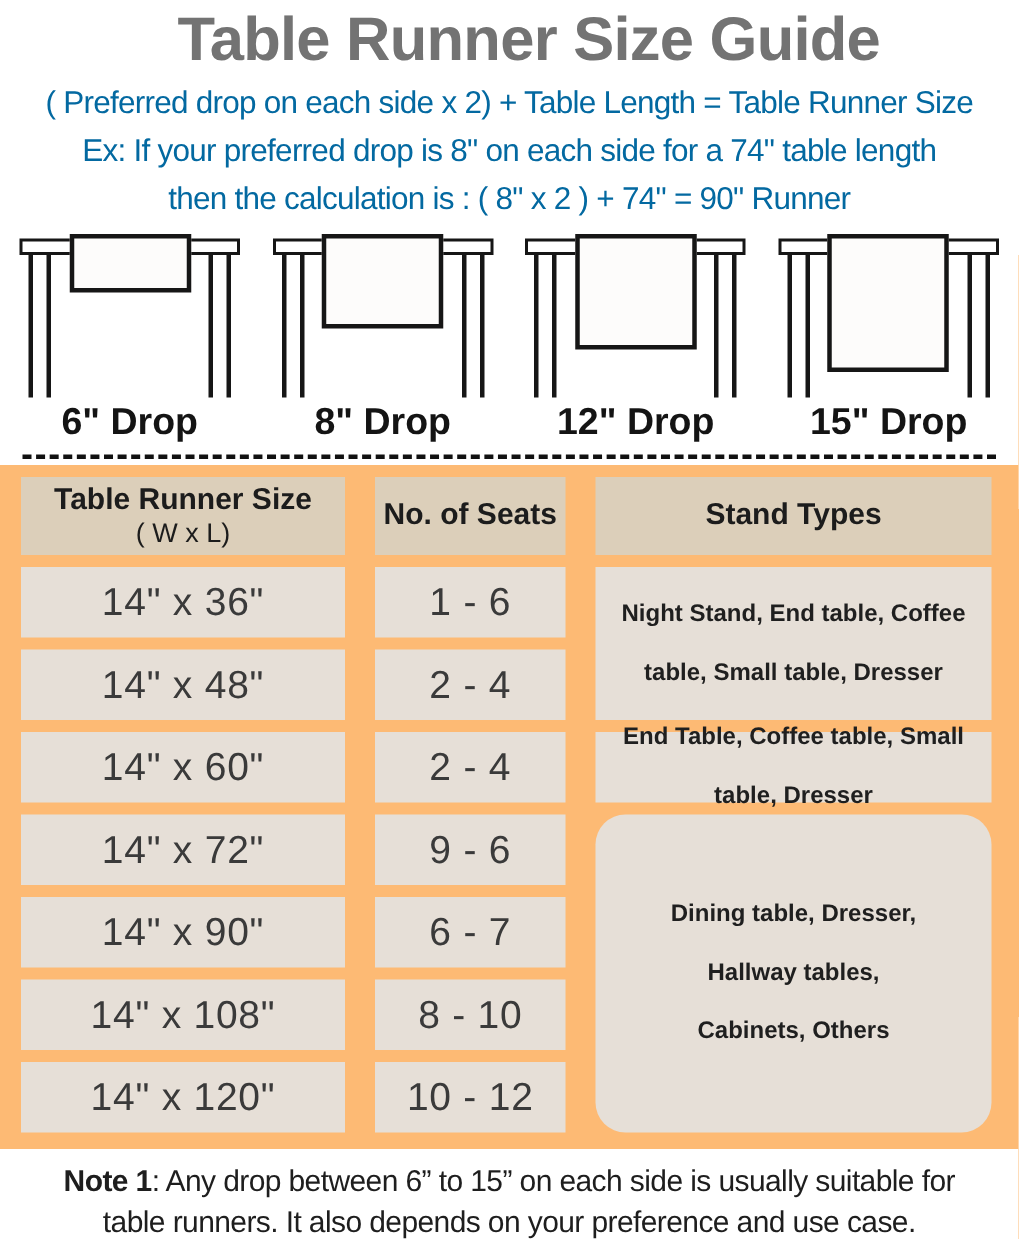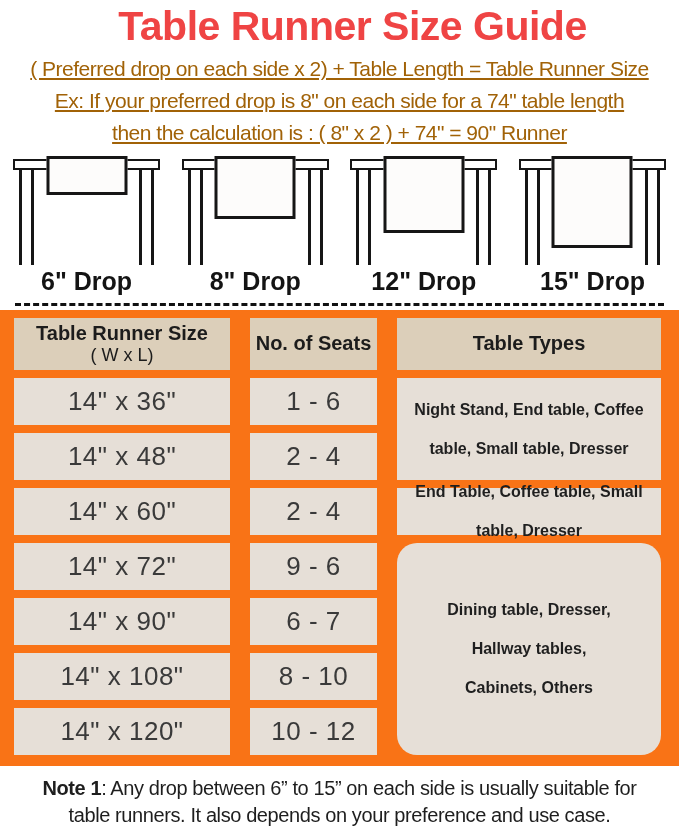--- a/index.html
+++ b/index.html
@@ -2,26 +2,26 @@
 <html><head>
 <meta charset="utf-8">
 <style>
   html,body{margin:0;padding:0;}
   body{
     width:679px;height:826px;background:#ffffff;
     font-family:"Liberation Sans", sans-serif;color:#1d1d1d;
     overflow:hidden;
   }
   .title{
-    text-align:center;font-size:41px;font-weight:bold;color:#ef4444;
+    text-align:center;font-size:41px;font-weight:bold;color:#737373;
     margin:0;padding-top:4px;letter-spacing:-0.5px;line-height:1.1;padding-left:26px;
   }
   .subline{
-    text-align:center;font-size:21px;letter-spacing:-0.5px;color:#a16207;
-    margin:0;padding-top:7px;white-space:nowrap;line-height:1.2;text-decoration:underline;
+    text-align:center;font-size:21px;letter-spacing:-0.5px;color:#0369a1;
+    margin:0;padding-top:7px;white-space:nowrap;line-height:1.2;
   }
   
   .illus-row{
     display:flex;justify-content:space-between;
     padding:0 8px;height:110px;margin-top:9px;
   }
   .illus{position:relative;width:157px;height:110px;}
   .tabletop{
     position:absolute;top:4px;left:5px;right:5px;height:11px;
     background:#ffffff;border:2px solid #161616;box-sizing:border-box;
@@ -36,21 +36,21 @@
   }
   .labels-row{
     display:flex;justify-content:space-between;
     padding:2px 8px 7px;
   }
   .drop-label{
     width:157px;text-align:center;font-size:25px;font-weight:bold;color:#141414;
   }
   .dashed-line{height:0;border-top:3px dashed #111;margin:0 15px;}
   
-  .size-section{background:#f97316;margin-top:4px;padding:8px 15px 11px 14px;}
+  .size-section{background:#fdba74;margin-top:4px;padding:8px 15px 11px 14px;}
   .grid{
     display:grid;
     grid-template-columns:216px 127px 264px;
     grid-template-rows:52px repeat(7,47px);
     gap:8px 20px;
   }
   .cell{
     background:#e6dfd7;display:flex;align-items:center;justify-content:center;
     text-align:center;flex-direction:column;box-sizing:border-box;
   }
@@ -123,21 +123,21 @@
 <div class="dashed-line"></div>
 
 <div class="size-section">
   <div class="grid">
 
     <div class="cell hcell c1 r1">
       <span>Table Runner Size</span>
       <span class="sub">( W x L)</span>
     </div>
     <div class="cell hcell c2 r1">No. of Seats</div>
-    <div class="cell hcell c3 r1">Table Types</div>
+    <div class="cell hcell c3 r1">Stand Types</div>
 
     <div class="cell val-cell c1 r2">14" x 36"</div>
     <div class="cell val-cell c2 r2">1 - 6</div>
 
     <div class="cell val-cell c1 r3">14" x 48"</div>
     <div class="cell val-cell c2 r3">2 - 4</div>
 
     <div class="cell val-cell c1 r4">14" x 60"</div>
     <div class="cell val-cell c2 r4">2 - 4</div>
 

